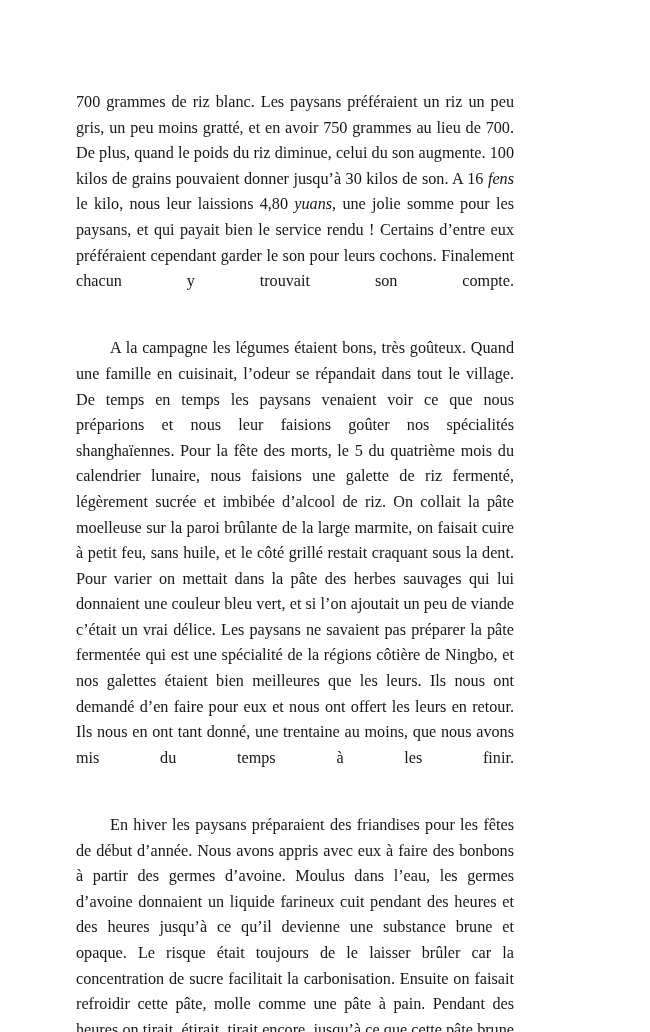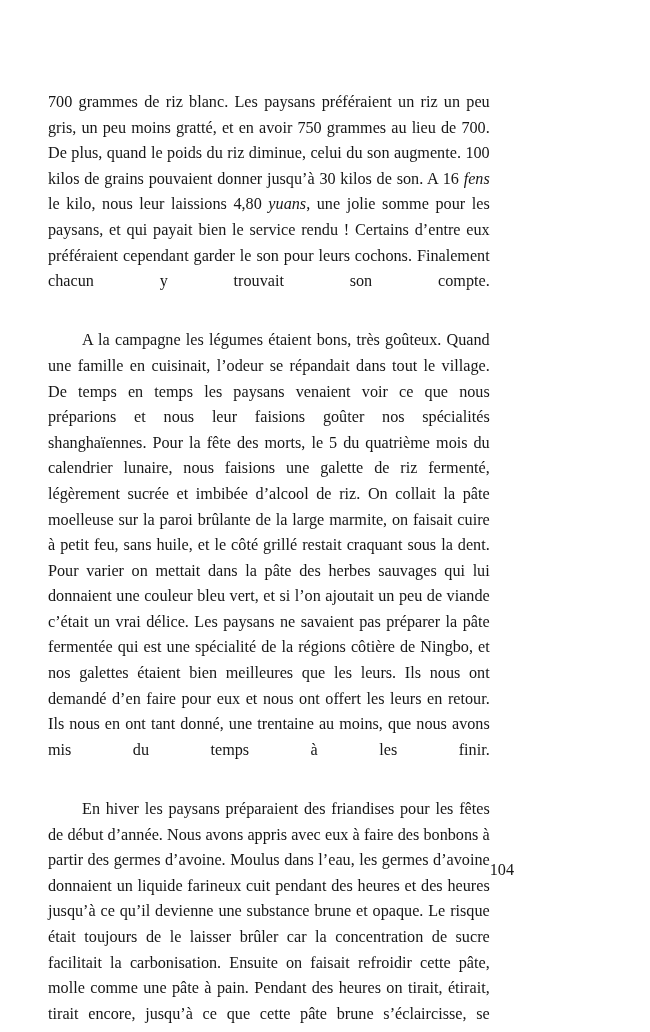--- a/index.html
+++ b/index.html
@@ -14,42 +14,42 @@
     font-family: "Liberation Serif", serif;
     color: #161616;
   }
   .page {
     position: absolute;
     left: 0;
     top: 0;
     width: 582px;
     height: 1032px;
     box-sizing: border-box;
-    padding: 90px 68px 60px 48px;
+    padding: 90px 68px 60px 76px;
     display: flex;
-    flex-direction: row;
+    flex-direction: column;
   }
   .body-text {
     font-size: 16.2px;
     line-height: 25.6px;
     text-align: justify;
     text-justify: inter-word;
     -webkit-hyphens: none;
     hyphens: none;
   }
   .para {
     margin: 0;
     text-indent: 34px;
     text-align: justify;
   }
   .para.first {
     text-indent: 0;
   }
   .para + .para {
-    margin-top: 8px;
+    margin-top: 16px;
   }
   .ital {
     font-style: italic;
   }
   .page-number {
     margin-top: auto;
     text-align: center;
     font-size: 16.2px;
     padding-bottom: 92px;
   }

